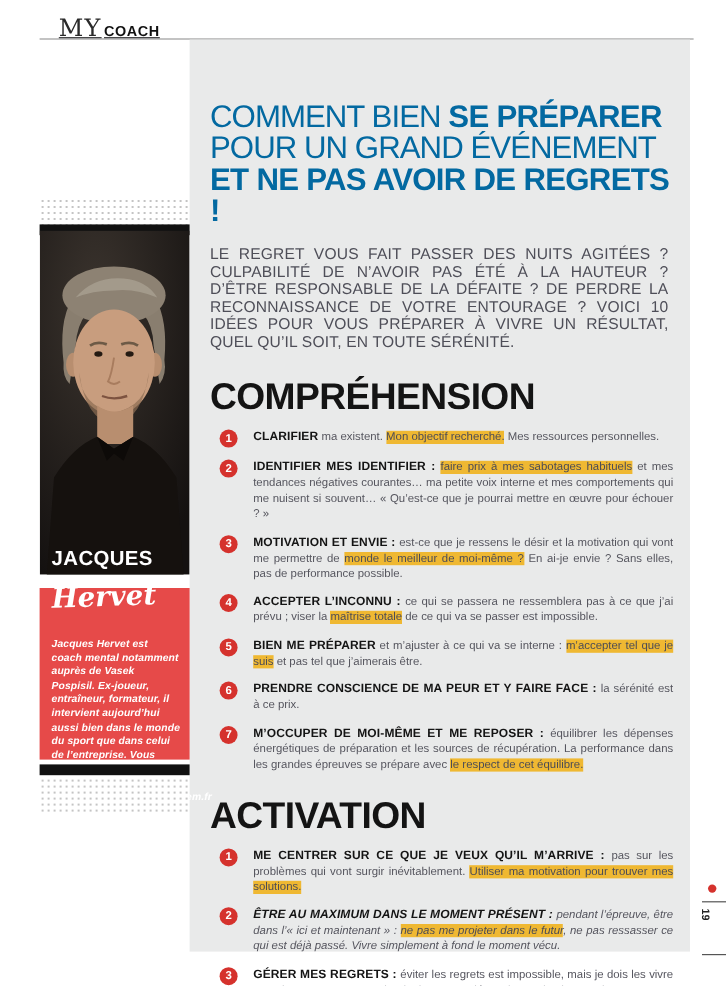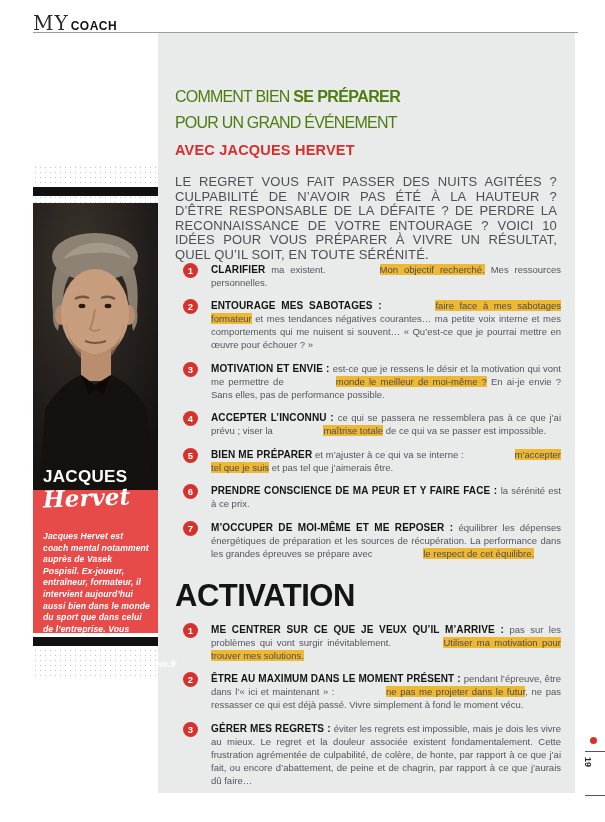--- a/index.html
+++ b/index.html
@@ -1,52 +1,52 @@
 <!DOCTYPE html>
 <html><head>
 <meta charset="utf-8">
 <style>
   html,body{margin:0;padding:0;}
   body{
     width:605px;height:822px;position:relative;background:#ffffff;
     font-family:"Liberation Sans",sans-serif;color:#1b1b1d;overflow:hidden;
   }
   
-  .brand{position:absolute;left:33px;top:11px;white-space:nowrap;}
+  .brand{position:absolute;left:49px;top:11px;white-space:nowrap;text-decoration:underline;}
   .brand-my{font-family:"DejaVu Serif",serif;font-size:20px;font-weight:400;letter-spacing:1px;color:#2a2a2a;}
   .brand-coach{font-size:12px;font-weight:800;letter-spacing:.5px;color:#111;margin-left:2px;}
   .header-rule{position:absolute;left:33px;top:32px;width:545px;height:1px;background:#9c9c9c;}
   
   .panel{position:absolute;left:158px;top:33px;width:417px;height:760px;background:#e9eaea;}
   .dots{background-image:radial-gradient(#c4c4c4 .8px,transparent .95px);background-size:5px 5px;}
   .side-dots-top{position:absolute;left:33px;top:165px;width:125px;height:38px;}
   .side-bar-top{position:absolute;left:33px;top:187px;width:125px;height:9px;background:#111;}
-  .photo{position:absolute;left:33px;top:203px;width:136px;height:287px;overflow:hidden;text-decoration:underline;}
+  .photo{position:absolute;left:33px;top:192px;width:136px;height:287px;overflow:hidden;text-decoration:underline;}
   .photo svg{display:block;}
   .photo-name{position:absolute;left:10px;bottom:3px;font-size:17px;font-weight:800;letter-spacing:.3px;color:#fff;}
   .side-red{position:absolute;left:33px;top:490px;width:125px;height:143px;background:#e64a49;color:#fff;box-sizing:border-box;padding:2px 8px 0 10px;}
   .script-name{font-family:"DejaVu Serif",serif;font-style:italic;font-weight:700;font-size:23px;line-height:24px;transform:rotate(-2deg);display:inline-block;margin-top:-6px;}
   .bio{font-size:8.6px;line-height:11.6px;font-style:italic;font-weight:700;margin-top:21px;letter-spacing:.1px;}
   .bio .email{display:block;}
   .side-bar-bottom{position:absolute;left:33px;top:637px;width:125px;height:9px;background:#111;}
   .side-dots-bottom{position:absolute;left:33px;top:648px;width:125px;height:30px;}
   
   .article{position:absolute;left:175px;top:84px;width:386px;}
-  .title{font-size:16px;line-height:26px;letter-spacing:-.8px;color:#4d7c0f;font-weight:400;}
+  .title{font-size:26px;line-height:26px;letter-spacing:-.8px;color:#0369a1;font-weight:400;}
   .title b{font-weight:800;letter-spacing:-.6px;}
   .byline{margin-top:6px;font-size:14.5px;font-weight:800;letter-spacing:.2px;color:#d4312e;}
   .intro{margin-top:17px;font-size:13px;line-height:14.6px;color:#4e4e58;font-weight:400;letter-spacing:.15px;text-align:justify;width:382px;}
   .sec h2{margin:20px 0 12px 0;font-size:31px;line-height:31px;font-weight:800;letter-spacing:-.5px;color:#141414;}
   .sec:first-child h2{margin-top:22px;}
   .item{display:flex;align-items:flex-start;padding-left:8px;margin-bottom:10.5px;}
   .num{flex:0 0 15px;width:15px;height:15px;border-radius:50%;background:#d5322d;color:#fff;
        font-size:9.5px;font-weight:700;line-height:15px;text-align:center;margin-right:13px;margin-top:0;}
   .itxt{width:350px;font-size:9.5px;line-height:13px;color:#55555e;text-align:justify;}
   .itxt .lead{font-weight:800;color:#141414;font-size:10px;letter-spacing:.1px;}
-  .itxt .hl{background:#efb832;color:#4c4c55;margin-left:48px;}
+  .itxt .hl{background:#efb832;color:#4c4c55;}
   
   .folio-dot{position:absolute;left:590px;top:737px;width:7px;height:7px;border-radius:50%;background:#d5322d;}
   .folio-rule1{position:absolute;left:585px;top:751px;width:20px;height:1px;background:#555;}
   .folio-num{position:absolute;left:583px;top:757px;font-size:9px;font-weight:700;color:#222;
              transform:rotate(90deg);transform-origin:center;}
   .folio-rule2{position:absolute;left:585px;top:795px;width:20px;height:1px;background:#555;}
 </style>
 </head>
 <body>
 
@@ -106,32 +106,33 @@
     <span class="email">jacques.hervet@grandchelem.fr</span>
   </div>
 </div>
 <div class="side-bar-bottom"></div>
 <div class="side-dots-bottom dots"></div>
 
 <div class="article">
   <div class="title">
     <span>COMMENT BIEN </span><b>SE PRÉPARER</b><br>
     <span>POUR UN GRAND ÉVÉNEMENT</span><br>
+    <b>ET NE PAS AVOIR DE REGRETS !</b>
   </div>
-  <div class="byline">AVEC JACQUES HERVET</div>
   <div class="intro">LE REGRET VOUS FAIT PASSER DES NUITS AGITÉES ? CULPABILITÉ DE N’AVOIR PAS ÉTÉ À LA HAUTEUR ? D’ÊTRE RESPONSABLE DE LA DÉFAITE ? DE PERDRE LA RECONNAISSANCE DE VOTRE ENTOURAGE ? VOICI 10 IDÉES POUR VOUS PRÉPARER À VIVRE UN RÉSULTAT, QUEL QU’IL SOIT, EN TOUTE SÉRÉNITÉ.</div>
   <div id="sections">
       <section class="sec">
+        <h2>COMPRÉHENSION</h2>
         <div class="item">
           <span class="num">1</span>
           <p class="itxt" style="margin: 0px;"><span class="lead">CLARIFIER</span><span> ma existent. </span><span class="hl">Mon objectif recherché.</span><span> Mes ressources personnelles.</span></p>
         </div>
         <div class="item">
           <span class="num">2</span>
-          <p class="itxt" style="margin: 0px;"><span class="lead">ENTOURAGE MES SABOTAGES : </span><span class="hl">faire face à mes sabotages formateur</span><span> et mes tendances négatives courantes… ma petite voix interne et mes comportements qui me nuisent si souvent… « Qu’est-ce que je pourrai mettre en œuvre pour échouer ? »</span></p>
+          <p class="itxt" style="margin: 0px;"><span class="lead">IDENTIFIER MES IDENTIFIER : </span><span class="hl">faire prix à mes sabotages habituels</span><span> et mes tendances négatives courantes… ma petite voix interne et mes comportements qui me nuisent si souvent… « Qu’est-ce que je pourrai mettre en œuvre pour échouer ? »</span></p>
         </div>
         <div class="item">
           <span class="num">3</span>
           <p class="itxt" style="margin: 0px;"><span class="lead">MOTIVATION ET ENVIE : </span><span>est-ce que je ressens le désir et la motivation qui vont me permettre de </span><span class="hl">monde le meilleur de moi-même ?</span><span> En ai-je envie ? Sans elles, pas de performance possible.</span></p>
         </div>
         <div class="item">
           <span class="num">4</span>
           <p class="itxt" style="margin: 0px;"><span class="lead">ACCEPTER L’INCONNU : </span><span>ce qui se passera ne ressemblera pas à ce que j’ai prévu ; viser la </span><span class="hl">maîtrise totale</span><span> de ce qui va se passer est impossible.</span></p>
         </div>
         <div class="item">
@@ -148,21 +149,21 @@
         </div>
       </section>
       <section class="sec">
         <h2>ACTIVATION</h2>
         <div class="item">
           <span class="num">1</span>
           <p class="itxt" style="margin: 0px;"><span class="lead">ME CENTRER SUR CE QUE JE VEUX QU’IL M’ARRIVE : </span><span>pas sur les problèmes qui vont surgir inévitablement. </span><span class="hl">Utiliser ma motivation pour trouver mes solutions.</span></p>
         </div>
         <div class="item">
           <span class="num">2</span>
-          <p class="itxt" style="margin: 0px;"><span class="lead">ÊTRE AU MAXIMUM DANS LE MOMENT PRÉSENT : </span><span>pendant l’épreuve, être dans l’« ici et maintenant » : </span><span class="hl">ne pas me projeter dans le futur</span><span>, ne pas ressasser ce qui est déjà passé. Vivre simplement à fond le moment vécu.</span></p>
+          <p class="itxt" style="margin: 0px; font-style: italic;"><span class="lead">ÊTRE AU MAXIMUM DANS LE MOMENT PRÉSENT : </span><span>pendant l’épreuve, être dans l’« ici et maintenant » : </span><span class="hl">ne pas me projeter dans le futur</span><span>, ne pas ressasser ce qui est déjà passé. Vivre simplement à fond le moment vécu.</span></p>
         </div>
         <div class="item">
           <span class="num">3</span>
           <p class="itxt" style="margin: 0px;"><span class="lead">GÉRER MES REGRETS : </span><span>éviter les regrets est impossible, mais je dois les vivre au mieux. Le regret et la douleur associée existent fondamentalement. Cette frustration agrémentée de culpabilité, de colère, de honte, par rapport à ce que j’ai fait, ou encore d’abattement, de peine et de chagrin, par rapport à ce que j’aurais dû faire… </span></p>
         </div>
       </section>
     </div>
 </div>
 
 <div class="folio-dot"></div>

